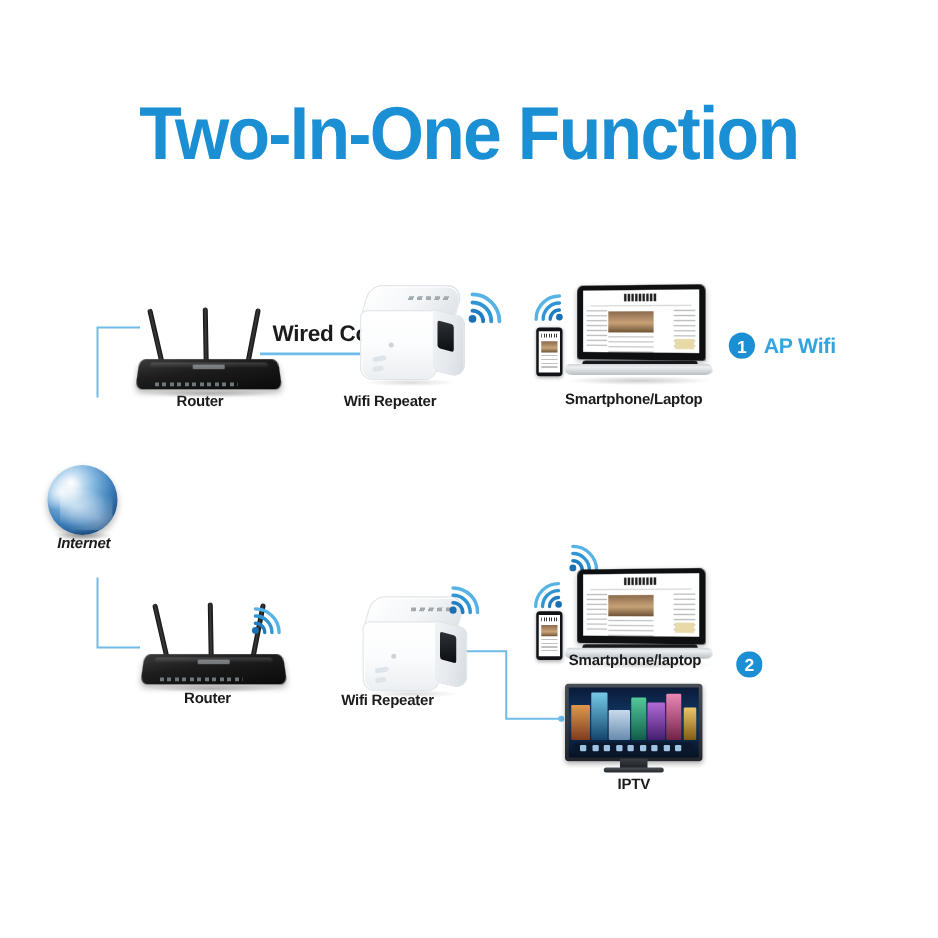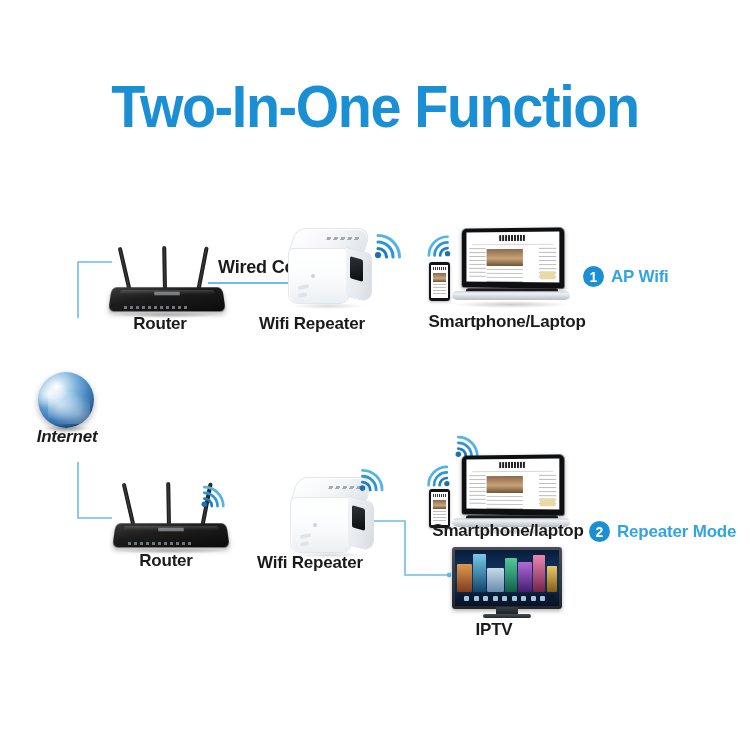--- a/index.html
+++ b/index.html
@@ -28,21 +28,21 @@
 
   
   #stage { position:absolute; left:0; top:0; width:750px; height:750px; }
   .node { position:absolute; }
   .caption {
     position:absolute;
     white-space:nowrap;
     font-weight:bold;
     color:#1b1b1b;
     text-align:left;
-    font-size:17px;
+    font-size:12px;
     letter-spacing:-0.2px;
   }
   .caption.c-center { transform:translateX(-50%); }
 
   
   #lines { position:absolute; left:0; top:0; width:750px; height:750px; }
 
   
   .router { position:absolute; width:118px; height:76px; }
   .router .ant {
@@ -528,21 +528,20 @@
       </div>
     </div>
     <div class="kb"></div>
     <div class="base"></div>
     <div class="lshadow"></div>
   </div>
   <div class="caption c-center" style="left:508px; top:521px;">Smartphone/laptop</div>
 
   <div class="mode" style="left:589px; top:521px;">
     <span class="num">2</span>
-    <span class="mlabel">Repeater Mode</span>
   </div>
 
   <div class="node tv" style="left:452px; top:547px;">
     <div class="frame">
       <div class="scr">
         <div class="b b1"></div>
           <div class="b b2"></div>
           <div class="b b3"></div>
         <div class="b b4"></div>
           <div class="b b5"></div>
@@ -557,15 +556,15 @@
             <i style="left:55%"></i>
           <i style="left:65%"></i>
             <i style="left:75%"></i>
             <i style="left:85%"></i>
         </div>
       </div>
     </div>
     <div class="stand"></div>
     <div class="foot"></div>
   </div>
-  <div class="caption c-center" style="left:494px; top:620px;">IPTV</div>
+  <div class="caption c-center" style="left:507px; top:620px;">IPTV</div>
 
 </div>
 
 </body></html>

